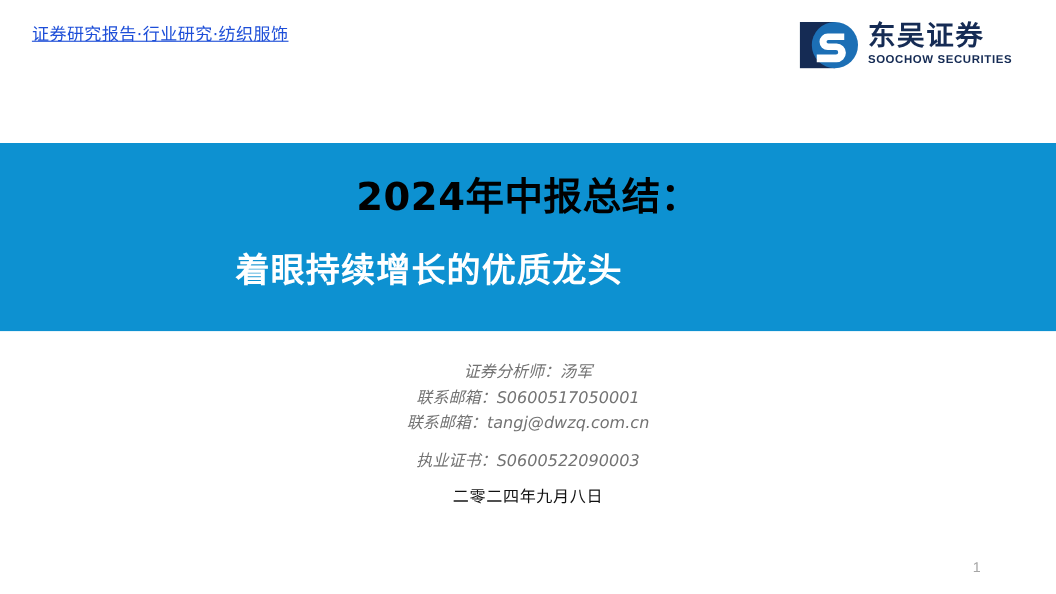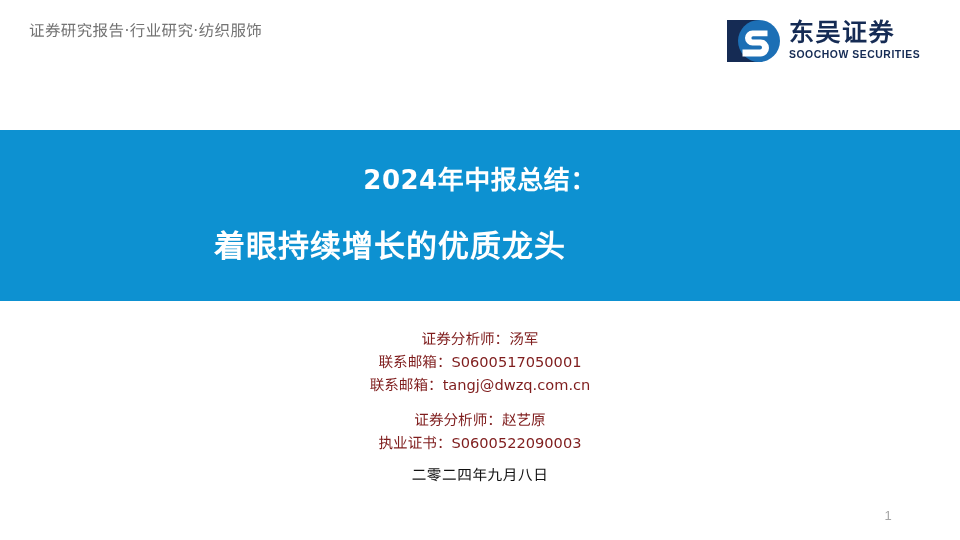--- a/index.html
+++ b/index.html
@@ -27,24 +27,25 @@
     width: 960px;
     height: 130px;
     background: #ffffff;
   }
   #header-label {
     position: absolute;
     left: 29px;
     top: 20px;
     font-size: 15.5px;
     line-height: 22px;
-    color: #737373;
+    color: #1d4ed8;
     letter-spacing: 0.4px;
     white-space: nowrap;
     font-family: "DejaVu Sans", "Liberation Sans", sans-serif;
+    text-decoration: underline;
   }
 
   
   #logo {
     position: absolute;
     left: 727px;
     top: 17px;
     width: 180px;
     height: 52px;
   }
@@ -95,24 +96,24 @@
     width: 960px;
     height: 171px;
     background: #0d91d1;
   }
   #title-line-1 {
     position: absolute;
     left: 0;
     top: 32px;
     width: 960px;
     text-align: center;
-    font-size: 26px;
+    font-size: 35px;
     line-height: 36px;
     font-weight: bold;
-    color: #ffffff;
+    color: #000000;
     letter-spacing: 0.5px;
     white-space: nowrap;
     font-family: "DejaVu Sans", "Liberation Sans", sans-serif;
   }
   #title-line-2 {
     position: absolute;
     left: 0;
     top: 96px;
     width: 780px;
     text-align: center;
@@ -132,23 +133,24 @@
     top: 327px;
     width: 960px;
     text-align: center;
   }
   .analyst-group {
     margin: 0 0 11px 0;
   }
   .analyst-line {
     font-size: 14.6px;
     line-height: 23.2px;
-    color: #7f1d1d;
-    white-space: nowrap;
-    font-family: "DejaVu Sans", "Liberation Sans", sans-serif;
+    color: #737373;
+    white-space: nowrap;
+    font-family: "DejaVu Sans", "Liberation Sans", sans-serif;
+    font-style: italic;
   }
   #report-date {
     margin-top: 5px;
     font-size: 14.6px;
     line-height: 23px;
     color: #111111;
     letter-spacing: 0.6px;
     white-space: nowrap;
     font-family: Liberation Mono, monospace;
   }
@@ -195,21 +197,20 @@
 
   <div id="analysts">
 
     <div class="analyst-group">
       <div class="analyst-line">证券分析师：汤军</div>
       <div class="analyst-line">联系邮箱：S0600517050001</div>
       <div class="analyst-line">联系邮箱：tangj@dwzq.com.cn</div>
     </div>
 
     <div class="analyst-group">
-      <div class="analyst-line">证券分析师：赵艺原</div>
       <div class="analyst-line">执业证书：S0600522090003</div>
     </div>
 
     <div id="report-date">二零二四年九月八日</div>
   </div>
 
   <div id="page-number">1</div>
 
 </div>
 

